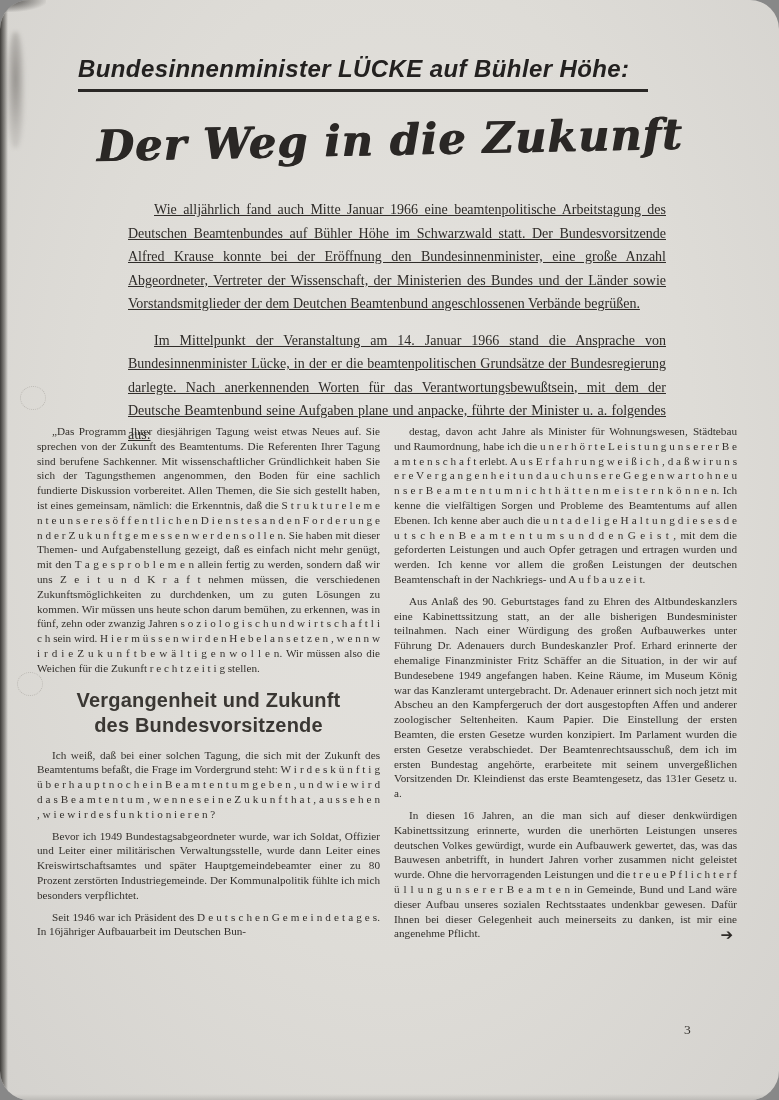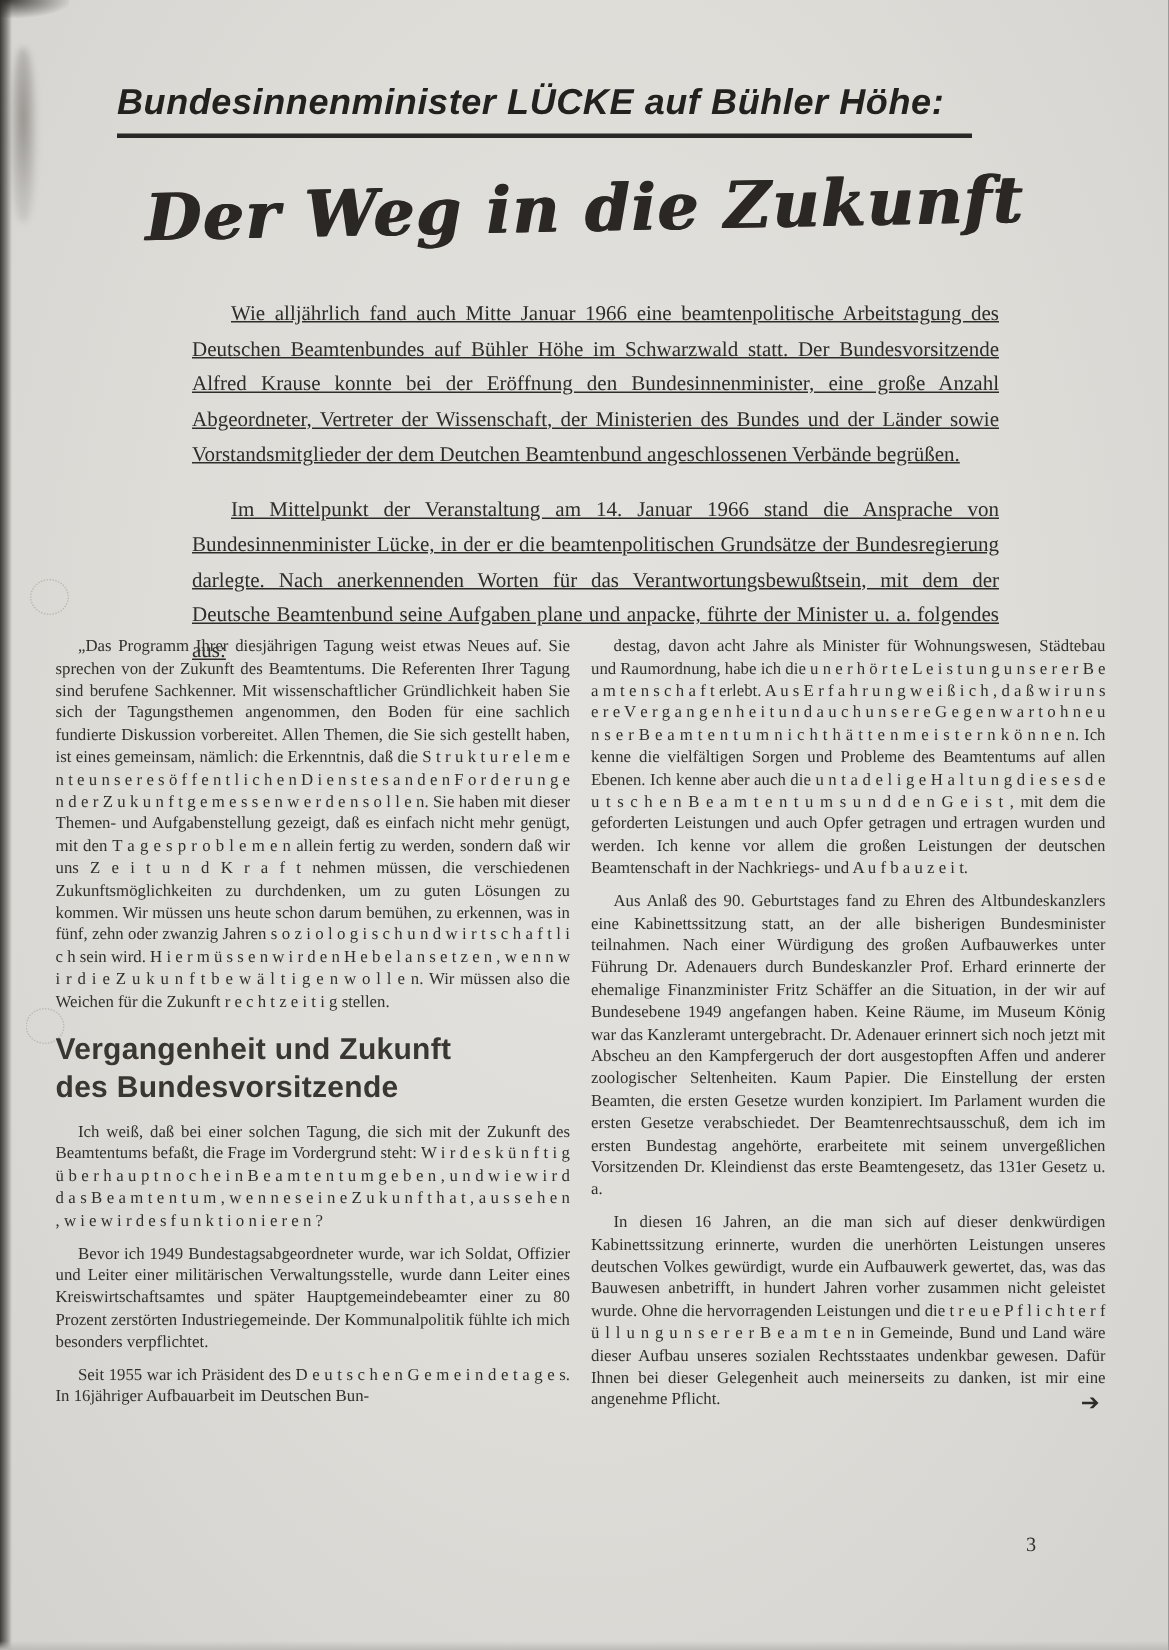--- a/index.html
+++ b/index.html
@@ -4,20 +4,21 @@
 <style>
   html,body{margin:0;padding:0;background:#888;}
   .page{
     position:relative;
     width:779px;height:1100px;
     margin:0 auto;
     background:radial-gradient(ellipse at 50% 42%, #e4e2de 0%, #dedcd7 55%, #d4d2ce 100%);
     overflow:hidden;
     font-family:"Liberation Serif", serif;
     color:#2e2b28;
+    border-radius:29px;
   }
   
   .edge-left{position:absolute;left:0;top:0;width:8px;height:1100px;
     background:linear-gradient(90deg,#3e3c39 0%,#8b8985 55%,rgba(150,148,144,0) 100%);}
   .corner-blob{position:absolute;left:0;top:0;width:46px;height:12px;
     background:radial-gradient(ellipse at 10% 0%, rgba(40,38,36,.85) 0%, rgba(40,38,36,0) 75%);}
   .smudge{position:absolute;left:7px;top:32px;width:17px;height:116px;border-radius:45%;
     background:radial-gradient(ellipse at 50% 40%, rgba(90,86,82,.55) 0%, rgba(120,116,112,.25) 55%, rgba(120,116,112,0) 100%);
     filter:blur(2px);}
   .hole{position:absolute;width:24px;height:22px;border-radius:50%;
@@ -58,21 +59,21 @@
   
   .columns{position:absolute;left:37px;top:424px;width:700px;height:585px;
     display:flex;gap:14px;overflow:hidden;
     font-size:11.2px;line-height:14.8px;text-align:justify;color:#33302c;}
   .col{width:343px;}
   .col p{margin:0 0 7px 0;text-indent:15px;}
   .section-heading{
     margin:12px 0 10px 0;
     font-family:"Liberation Sans", sans-serif;
     font-weight:bold;font-size:20px;line-height:25px;
-    color:#3a3733;letter-spacing:.2px;
+    text-align:center;color:#3a3733;letter-spacing:.2px;
   }
   .section-heading span{display:block;}
   .p-last{position:relative;}
   .continuation-arrow{
     position:absolute;right:4px;bottom:-2px;
     font-size:15px;font-weight:bold;color:#2e2b28;
     font-family:"DejaVu Sans", sans-serif;
   }
   .page-number{
     position:absolute;left:684px;top:1022px;
@@ -102,21 +103,21 @@
 
   <section class="columns">
     <div class="col">
       <p>„Das Programm Ihrer diesjährigen Tagung weist etwas Neues auf. Sie sprechen von der Zukunft des Beamtentums. Die Referenten Ihrer Tagung sind berufene Sachkenner. Mit wissenschaftlicher Gründlichkeit haben Sie sich der Tagungsthemen angenommen, den Boden für eine sachlich fundierte Diskussion vorbereitet. Allen Themen, die Sie sich gestellt haben, ist eines gemeinsam, nämlich: die Erkenntnis, daß die S t r u k t u r e l e m e n t e u n s e r e s ö f f e n t l i c h e n D i e n s t e s a n d e n F o r d e r u n g e n d e r Z u k u n f t g e m e s s e n w e r d e n s o l l e n. Sie haben mit dieser Themen- und Aufgabenstellung gezeigt, daß es einfach nicht mehr genügt, mit den T a g e s p r o b l e m e n allein fertig zu werden, sondern daß wir uns Z e i t u n d K r a f t nehmen müssen, die verschiedenen Zukunftsmöglichkeiten zu durchdenken, um zu guten Lösungen zu kommen. Wir müssen uns heute schon darum bemühen, zu erkennen, was in fünf, zehn oder zwanzig Jahren s o z i o l o g i s c h u n d w i r t s c h a f t l i c h sein wird. H i e r m ü s s e n w i r d e n H e b e l a n s e t z e n , w e n n w i r d i e Z u k u n f t b e w ä l t i g e n w o l l e n. Wir müssen also die Weichen für die Zukunft r e c h t z e i t i g stellen.</p>
       <h2 class="section-heading">
         <span>Vergangenheit und Zukunft</span>
         <span>des Bundesvorsitzende</span>
       </h2>
       <p>Ich weiß, daß bei einer solchen Tagung, die sich mit der Zukunft des Beamtentums befaßt, die Frage im Vordergrund steht: W i r d e s k ü n f t i g ü b e r h a u p t n o c h e i n B e a m t e n t u m g e b e n , u n d w i e w i r d d a s B e a m t e n t u m , w e n n e s e i n e Z u k u n f t h a t , a u s s e h e n , w i e w i r d e s f u n k t i o n i e r e n ?</p>
       <p>Bevor ich 1949 Bundestagsabgeordneter wurde, war ich Soldat, Offizier und Leiter einer militärischen Verwaltungsstelle, wurde dann Leiter eines Kreiswirtschaftsamtes und später Hauptgemeindebeamter einer zu 80 Prozent zerstörten Industriegemeinde. Der Kommunalpolitik fühlte ich mich besonders verpflichtet.</p>
-      <p>Seit 1955 war ich Präsident des D e u t s c h e n G e m e i n d e t a g e s. In 16jähriger Aufbauarbeit im Deutschen Bun-</p>
+      <p>Seit 1946 war ich Präsident des D e u t s c h e n G e m e i n d e t a g e s. In 16jähriger Aufbauarbeit im Deutschen Bun-</p>
     </div>
     <div class="col">
       <p>destag, davon acht Jahre als Minister für Wohnungswesen, Städtebau und Raumordnung, habe ich die u n e r h ö r t e L e i s t u n g u n s e r e r B e a m t e n s c h a f t erlebt. A u s E r f a h r u n g w e i ß i c h , d a ß w i r u n s e r e V e r g a n g e n h e i t u n d a u c h u n s e r e G e g e n w a r t o h n e u n s e r B e a m t e n t u m n i c h t h ä t t e n m e i s t e r n k ö n n e n. Ich kenne die vielfältigen Sorgen und Probleme des Beamtentums auf allen Ebenen. Ich kenne aber auch die u n t a d e l i g e H a l t u n g d i e s e s d e u t s c h e n B e a m t e n t u m s u n d d e n G e i s t , mit dem die geforderten Leistungen und auch Opfer getragen und ertragen wurden und werden. Ich kenne vor allem die großen Leistungen der deutschen Beamtenschaft in der Nachkriegs- und A u f b a u z e i t.</p>
       <p>Aus Anlaß des 90. Geburtstages fand zu Ehren des Altbundeskanzlers eine Kabinettssitzung statt, an der alle bisherigen Bundesminister teilnahmen. Nach einer Würdigung des großen Aufbauwerkes unter Führung Dr. Adenauers durch Bundeskanzler Prof. Erhard erinnerte der ehemalige Finanzminister Fritz Schäffer an die Situation, in der wir auf Bundesebene 1949 angefangen haben. Keine Räume, im Museum König war das Kanzleramt untergebracht. Dr. Adenauer erinnert sich noch jetzt mit Abscheu an den Kampfergeruch der dort ausgestopften Affen und anderer zoologischer Seltenheiten. Kaum Papier. Die Einstellung der ersten Beamten, die ersten Gesetze wurden konzipiert. Im Parlament wurden die ersten Gesetze verabschiedet. Der Beamtenrechtsausschuß, dem ich im ersten Bundestag angehörte, erarbeitete mit seinem unvergeßlichen Vorsitzenden Dr. Kleindienst das erste Beamtengesetz, das 131er Gesetz u. a.</p>
       <p class="p-last">
         <span>In diesen 16 Jahren, an die man sich auf dieser denkwürdigen Kabinettssitzung erinnerte, wurden die unerhörten Leistungen unseres deutschen Volkes gewürdigt, wurde ein Aufbauwerk gewertet, das, was das Bauwesen anbetrifft, in hundert Jahren vorher zusammen nicht geleistet wurde. Ohne die hervorragenden Leistungen und die t r e u e P f l i c h t e r f ü l l u n g u n s e r e r B e a m t e n in Gemeinde, Bund und Land wäre dieser Aufbau unseres sozialen Rechtsstaates undenkbar gewesen. Dafür Ihnen bei dieser Gelegenheit auch meinerseits zu danken, ist mir eine angenehme Pflicht.</span>
         <span class="continuation-arrow">➔</span>
       </p>
     </div>
   </section>

